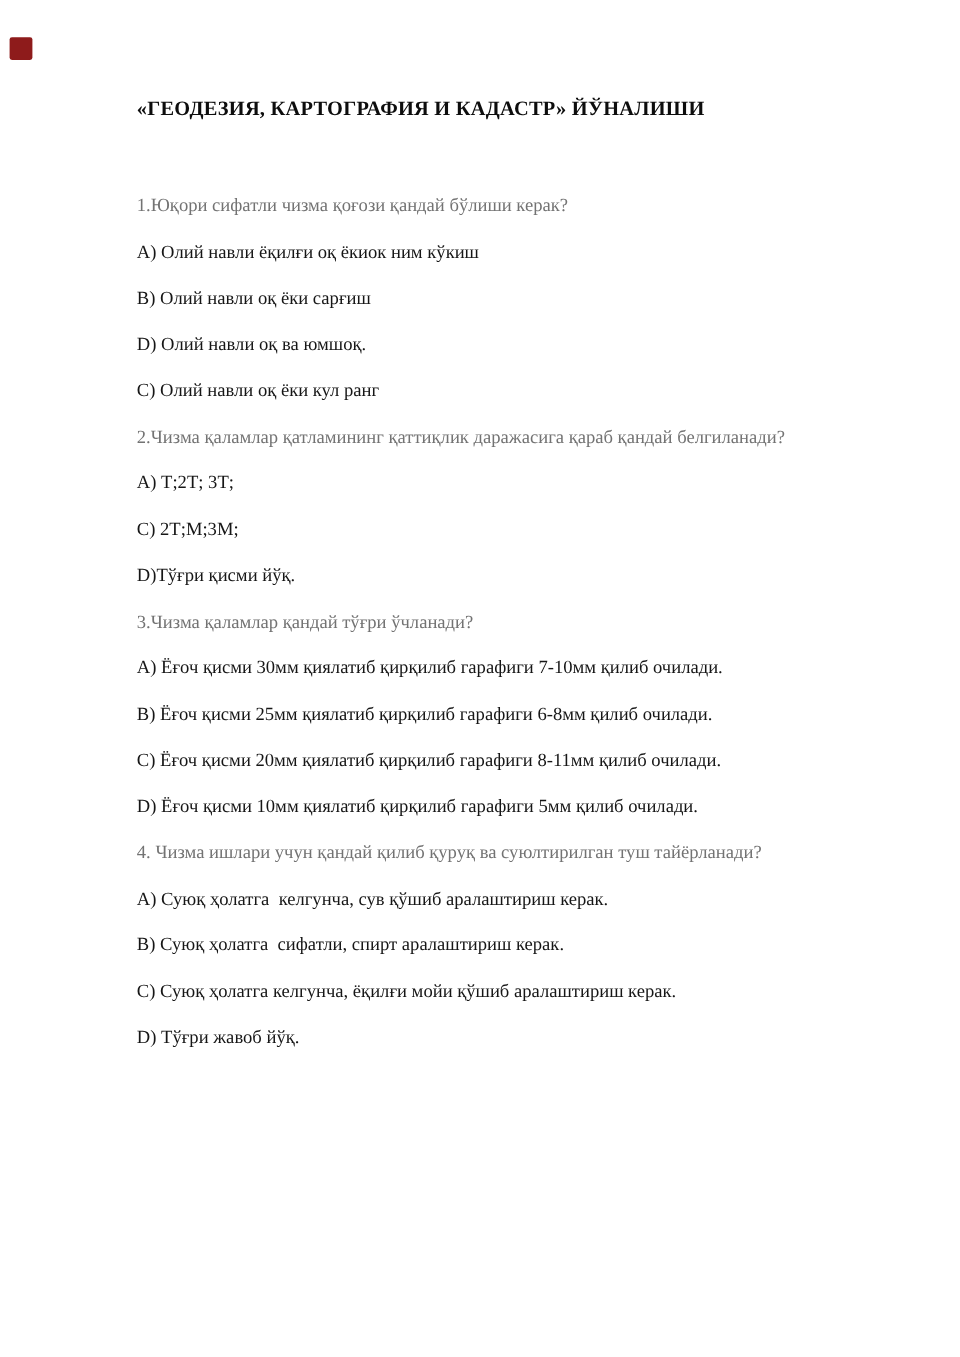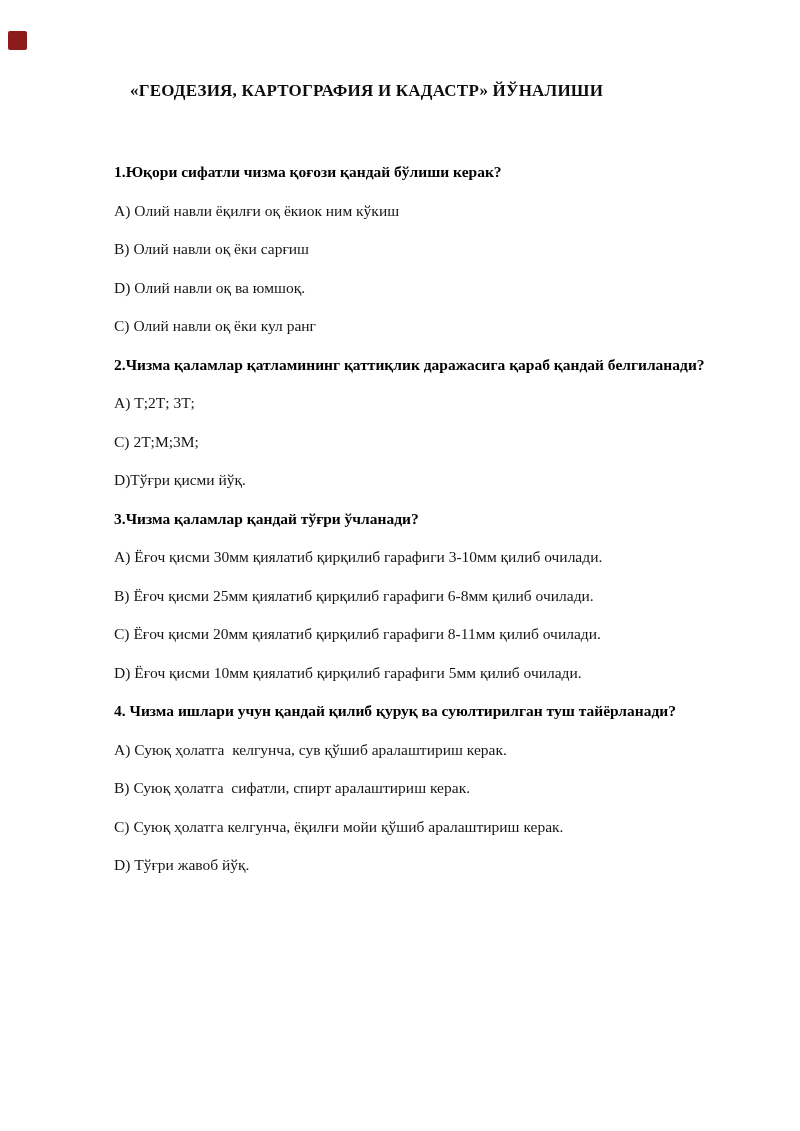--- a/index.html
+++ b/index.html
@@ -25,26 +25,26 @@
     border-radius: 2px;
   }
   .content {
     padding: 80px 86px 0 114px;
   }
   .doc-title {
     font-size: 17px;
     font-weight: bold;
     letter-spacing: 0.2px;
     line-height: 22px;
-    margin: 0 0 56px 16px;
+    margin: 0 0 56px 0;
     color: #0d0d0d;
   }
   p.q {
-    font-weight: bold;
-    color: #000000;
+    font-weight: normal;
+    color: #737373;
   }
   p.q, p.opt {
     font-size: 15.5px;
     line-height: 27px;
     margin: 0 0 11.5px 0;
     white-space: pre-wrap;
   }
 </style>
 </head>
 <body>
@@ -65,21 +65,21 @@
 
   <section>
     <p class="q">2.Чизма қаламлар қатламининг қаттиқлик даражасига қараб қандай белгиланади?</p>
     <p class="opt">A) Т;2Т; 3Т;</p>
     <p class="opt">C) 2Т;М;3М;</p>
     <p class="opt">D)Тўғри қисми йўқ.</p>
   </section>
 
   <section>
     <p class="q">3.Чизма қаламлар қандай тўғри ўчланади?</p>
-    <p class="opt">A) Ёғоч қисми 30мм қиялатиб қирқилиб гарафиги 3-10мм қилиб очилади.</p>
+    <p class="opt">A) Ёғоч қисми 30мм қиялатиб қирқилиб гарафиги 7-10мм қилиб очилади.</p>
     <p class="opt">B) Ёғоч қисми 25мм қиялатиб қирқилиб гарафиги 6-8мм қилиб очилади.</p>
     <p class="opt">C) Ёғоч қисми 20мм қиялатиб қирқилиб гарафиги 8-11мм қилиб очилади.</p>
     <p class="opt">D) Ёғоч қисми 10мм қиялатиб қирқилиб гарафиги 5мм қилиб очилади.</p>
   </section>
 
   <section>
     <p class="q">4. Чизма ишлари учун қандай қилиб қуруқ ва суюлтирилган туш тайёрланади?</p>
     <p class="opt">A) Суюқ ҳолатга  келгунча, сув қўшиб аралаштириш керак.</p>
     <p class="opt">B) Суюқ ҳолатга  сифатли, спирт аралаштириш керак.</p>
     <p class="opt">C) Суюқ ҳолатга келгунча, ёқилғи мойи қўшиб аралаштириш керак.</p>

